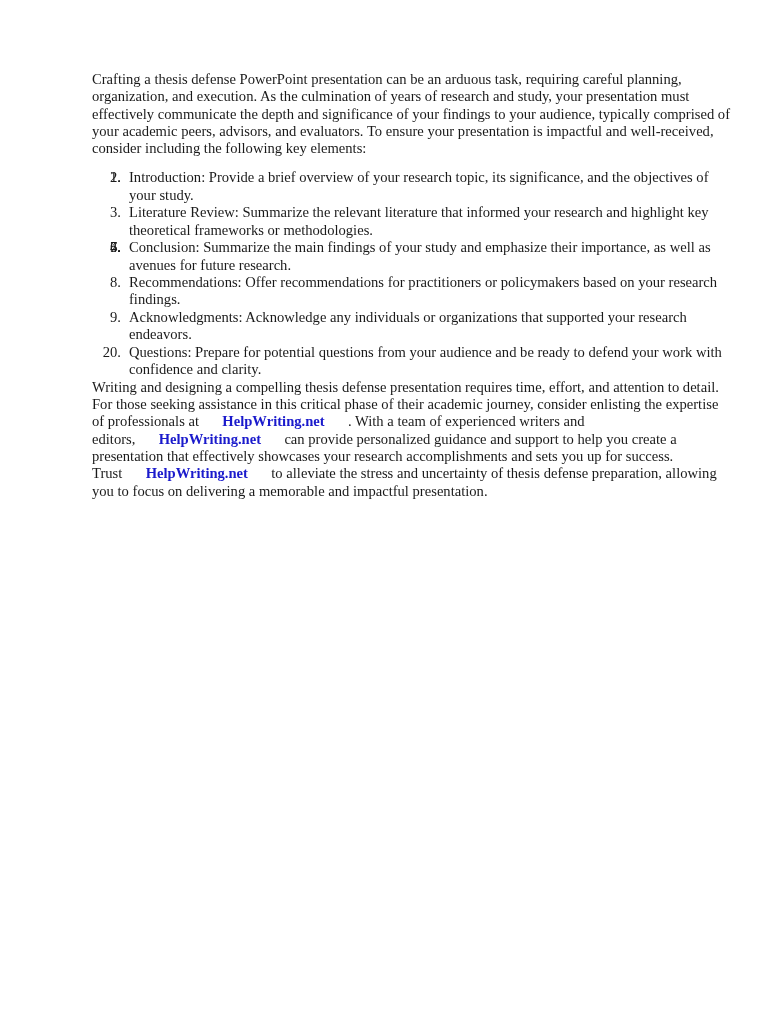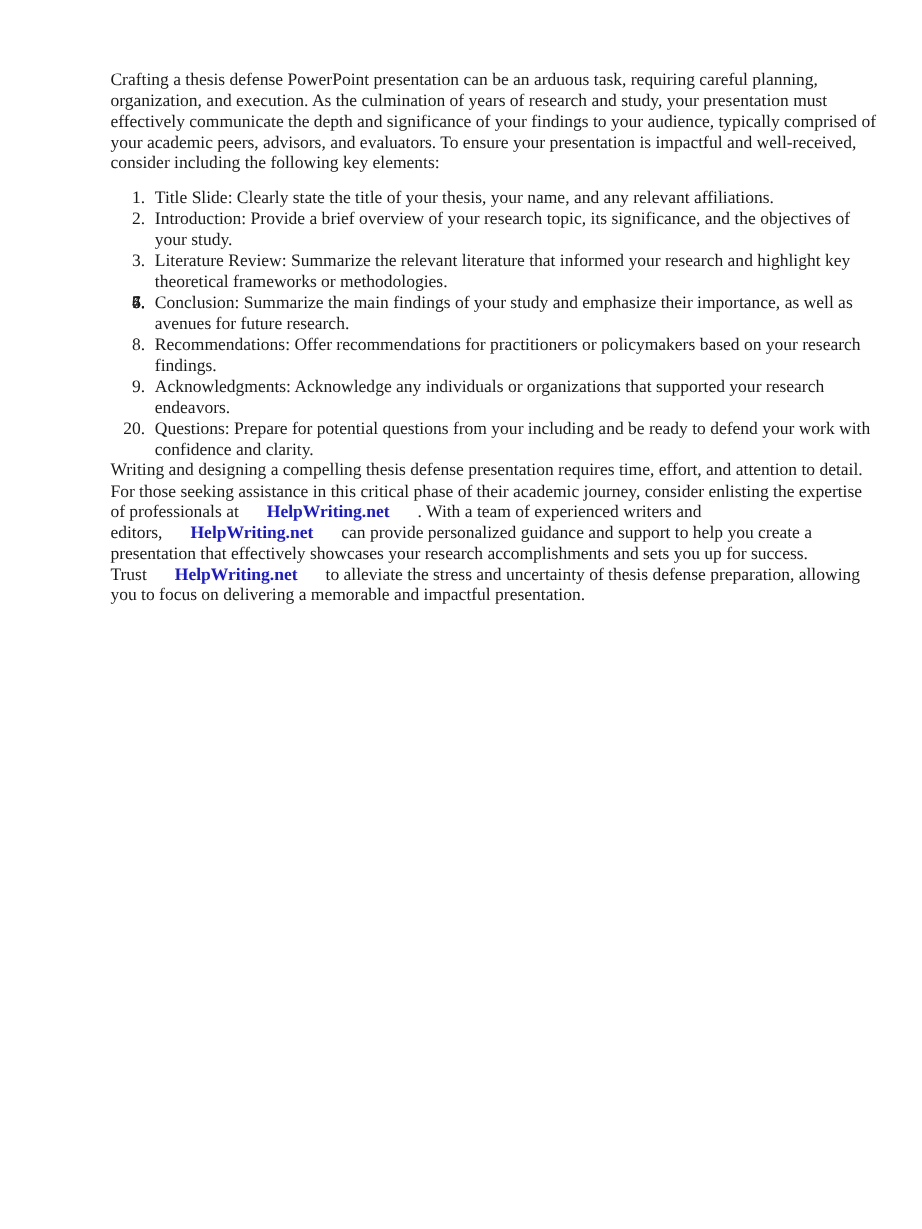--- a/index.html
+++ b/index.html
@@ -1,40 +1,40 @@
 <!DOCTYPE html>
 <html><head>
 <meta charset="utf-8">
 <style>
   html, body { margin: 0; padding: 0; background: #ffffff; }
   body { width: 768px; height: 1024px; position: relative; overflow: hidden; }
   .page {
-    position: absolute; left: 92px; top: 59px; width: 640px;
+    position: absolute; left: 92px; top: 71px; width: 640px;
     font-family: "Liberation Serif", serif; font-size: 14.6px; line-height: 17.3px; color: #1a1a1a;
   }
   .para { margin: 0; }
   .list { list-style: none; margin: 12px 0 0 0; padding: 0; }
   .list li { position: relative; padding-left: 37px; margin: 0 0 0.3px 0; }
   .list li .num { position: absolute; left: 0; width: 29px; text-align: right; }
   .para2 { }
   .link { color: #1a1acc; font-weight: bold; text-decoration: none; padding: 0 1.6em; }
 </style>
 </head>
 <body>
 
 <div class="page">
   <p class="para">Crafting a thesis defense PowerPoint presentation can be an arduous task, requiring careful planning, organization, and execution. As the culmination of years of research and study, your presentation must effectively communicate the depth and significance of your findings to your audience, typically comprised of your academic peers, advisors, and evaluators. To ensure your presentation is impactful and well-received, consider including the following key elements:</p>
 
   <ol class="list">
-    <li><span class="num">1.</span><span>Title Slide: Clearly state the title of your thesis, your name, and any relevant affiliations.</span></li>
+    <li><span class="num">1.</span></li>
     <li><span class="num">2.</span><span>Introduction: Provide a brief overview of your research topic, its significance, and the objectives of your study.</span></li>
     <li><span class="num">3.</span><span>Literature Review: Summarize the relevant literature that informed your research and highlight key theoretical frameworks or methodologies.</span></li>
     <li><span class="num">4.</span></li>
     <li><span class="num">5.</span></li>
     <li><span class="num">6.</span></li>
     <li><span class="num">7.</span><span>Conclusion: Summarize the main findings of your study and emphasize their importance, as well as avenues for future research.</span></li>
     <li><span class="num">8.</span><span>Recommendations: Offer recommendations for practitioners or policymakers based on your research findings.</span></li>
     <li><span class="num">9.</span><span>Acknowledgments: Acknowledge any individuals or organizations that supported your research endeavors.</span></li>
-    <li><span class="num">20.</span><span>Questions: Prepare for potential questions from your including and be ready to defend your work with confidence and clarity.</span></li>
+    <li><span class="num">20.</span><span>Questions: Prepare for potential questions from your audience and be ready to defend your work with confidence and clarity.</span></li>
   </ol>
 
   <p class="para para2"><span>Writing and designing a compelling thesis defense presentation requires time, effort, and attention to detail. For those seeking assistance in this critical phase of their academic journey, consider enlisting the expertise of professionals at</span><a class="link">HelpWriting.net</a><span>. With a team of experienced writers and editors,</span><a class="link">HelpWriting.net</a><span>can provide personalized guidance and support to help you create a presentation that effectively showcases your research accomplishments and sets you up for success. Trust</span><a class="link">HelpWriting.net</a><span>to alleviate the stress and uncertainty of thesis defense preparation, allowing you to focus on delivering a memorable and impactful presentation.</span></p>
 </div>
 
 </body></html>

